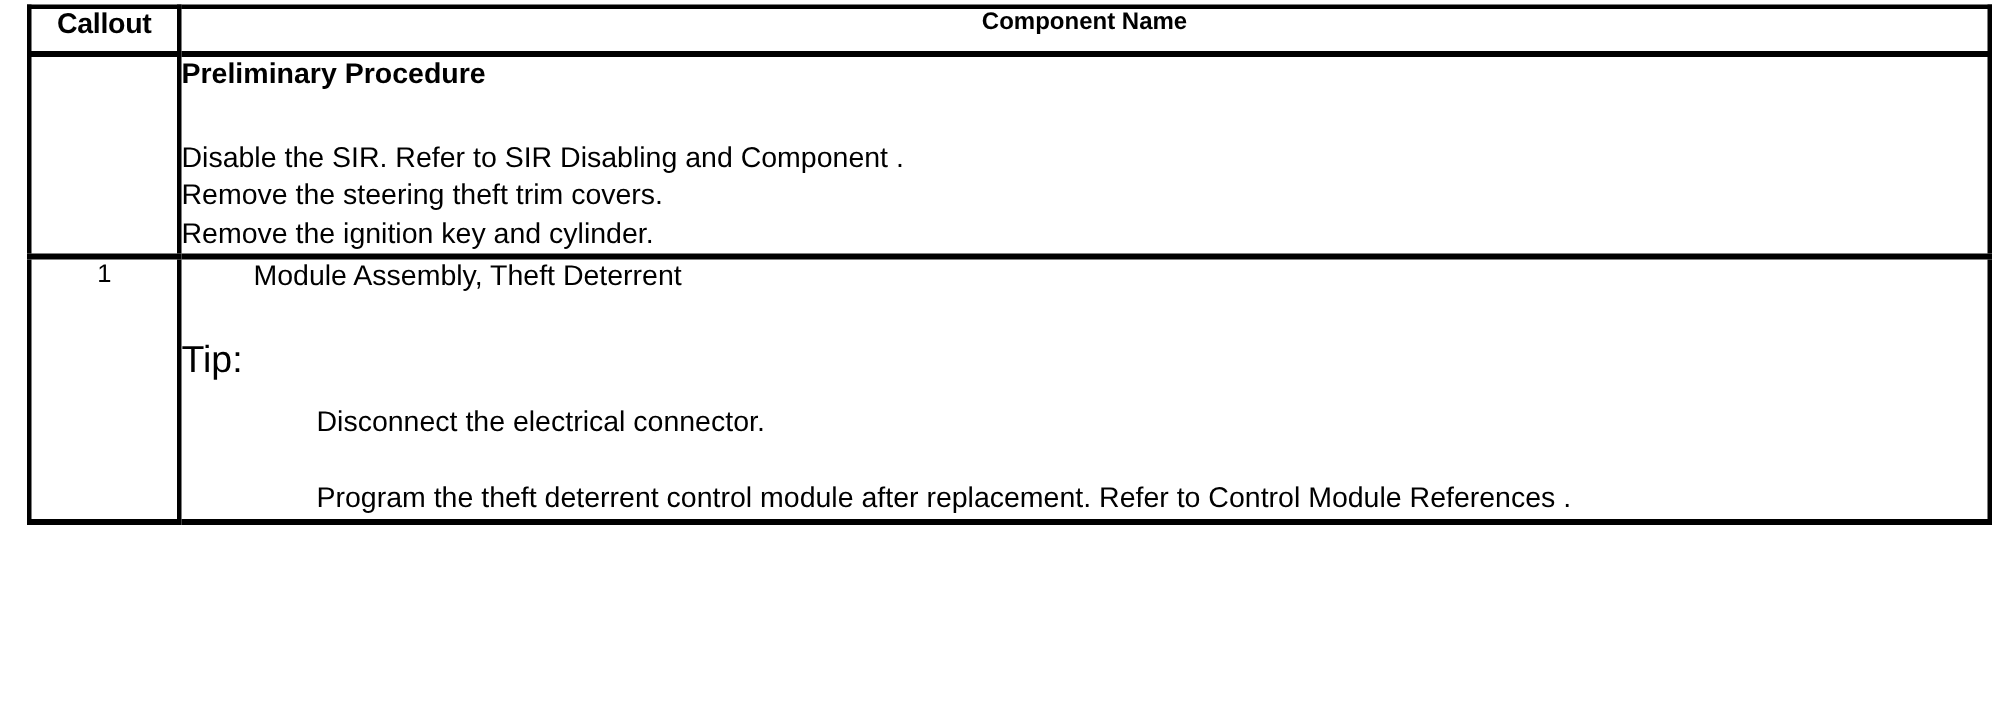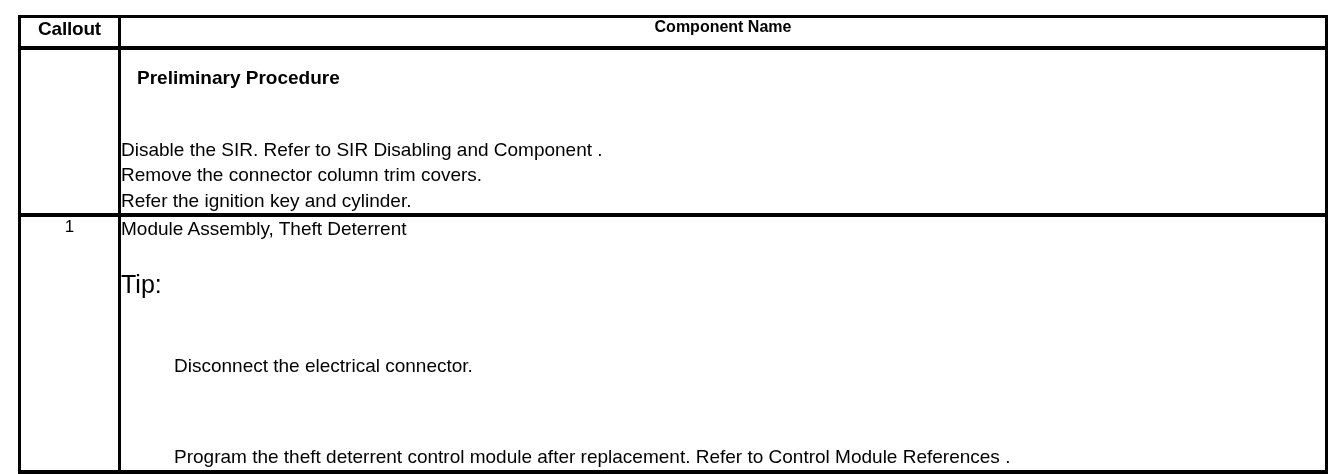--- a/index.html
+++ b/index.html
@@ -16,21 +16,21 @@
   }
   .page {
     position: relative;
     width: 1344px;
     height: 474px;
     background: #ffffff;
   }
   .service-table {
     position: absolute;
     left: 18px;
-    top: 15px;
+    top: 3px;
     width: 1310px;
     border-collapse: collapse;
     table-layout: fixed;
     background: #ffffff;
   }
   .service-table td {
     border: 3px solid #000000;
     padding: 0;
     vertical-align: top;
     background: #ffffff;
@@ -73,45 +73,45 @@
     border-left-width: 5px;
     padding: 6px 8px 8px 8px;
     font-size: 19px;
     line-height: 1.30;
   }
 
   
   .block-title {
     font-weight: bold;
     font-size: 19px;
-    margin: 16px;
+    margin: 0;
   }
   .spacer-lg { height: 30px; }
   .spacer-md { height: 26px; }
   .spacer-sm { height: 14px; }
   .proc-line {
     font-size: 19px;
     line-height: 1.34;
     white-space: pre;
   }
   .plain-line {
     font-size: 19px;
     line-height: 1.30;
     white-space: pre;
+    margin-left: 48px;
   }
   .tip-label {
     font-weight: normal;
     font-size: 25px;
   }
   .tip-body {
-    padding-left: 53px;
+    padding-left: 90px;
     font-size: 19px;
     line-height: 1.30;
     white-space: pre;
-    margin-top: 40px;
   }
   .row2-pad { padding-bottom: 18px; }
 </style>
 </head>
 <body>
 
 <div class="page">
 
   <table class="service-table">
     <colgroup>
@@ -124,22 +124,22 @@
       <td class="hdr-callout">Callout</td>
       <td class="hdr-component">Component Name</td>
     </tr>
 
     <tr class="body-row">
       <td class="cell-callout"></td>
       <td class="cell-component">
         <div class="block-title">Preliminary Procedure</div>
         <div class="spacer-lg"></div>
         <div class="proc-line">Disable the SIR. Refer to SIR Disabling and Component .</div>
-        <div class="proc-line">Remove the connector column trim covers.</div>
-        <div class="proc-line">Refer the ignition key and cylinder.</div>
+        <div class="proc-line">Remove the steering theft trim covers.</div>
+        <div class="proc-line">Remove the ignition key and cylinder.</div>
       </td>
     </tr>
 
     <tr class="body-row">
       <td class="cell-callout">1</td>
       <td class="cell-component row2-pad">
         <div class="plain-line">Module Assembly, Theft Deterrent</div>
         <div class="spacer-md"></div>
         <div class="tip-label">Tip:</div>
         <div class="spacer-sm"></div>

